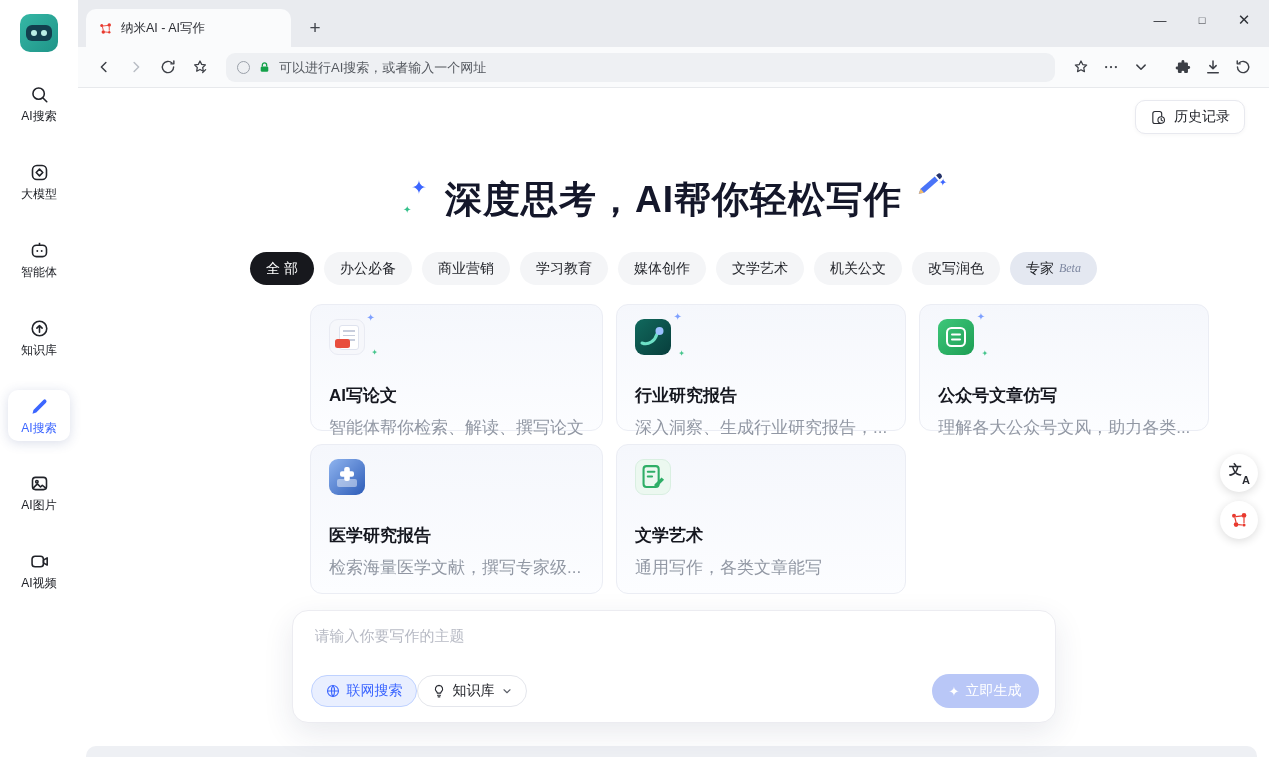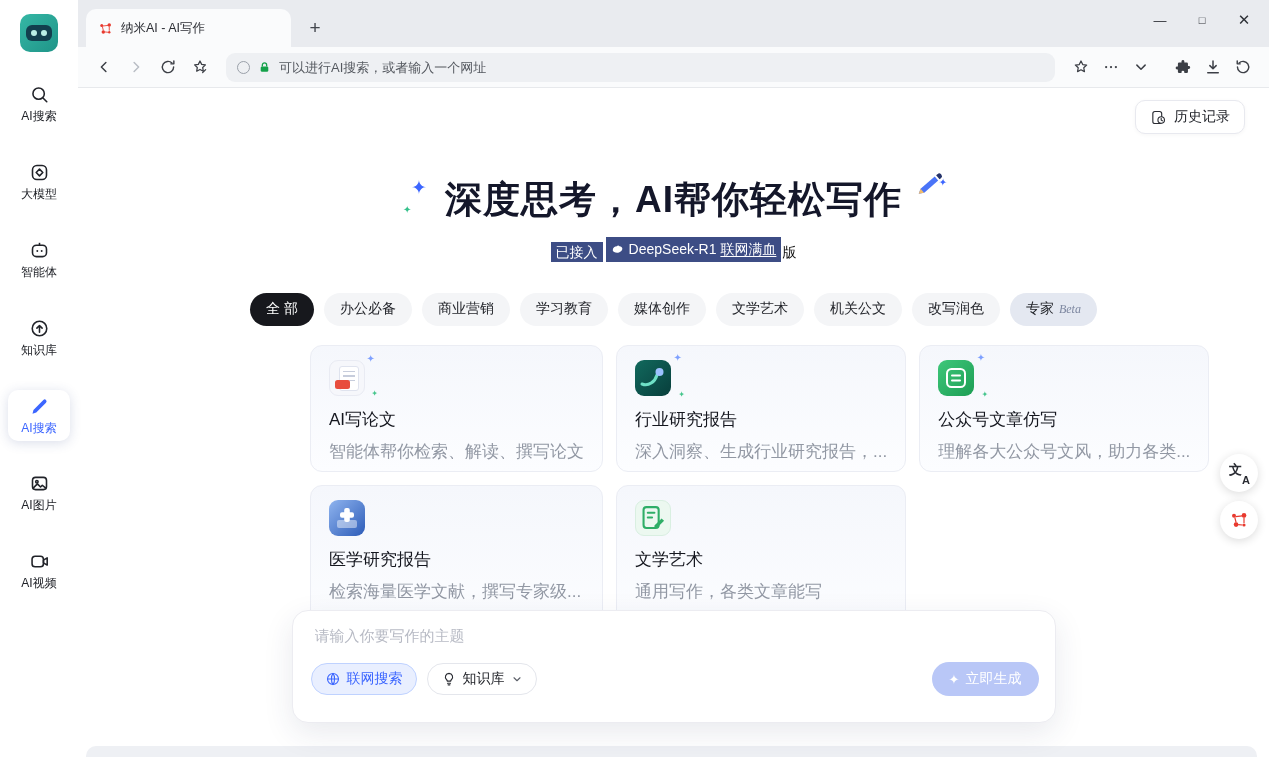--- a/index.html
+++ b/index.html
@@ -87,21 +87,21 @@
   .pill.expert { background:#e4e8f1; }
   .pill .beta { font-size:12px; font-style:italic; color:#7d87a0; font-family:"Liberation Serif","DejaVu Serif",serif; }
 
   .cards { width:727px; margin:19px auto 0; display:grid; grid-template-columns:repeat(3,1fr); gap:13px; }
   .card { border-radius:12px; border:1px solid #ebedf4; background:linear-gradient(180deg,#f5f7fc 0%,#fcfdff 100%);
     padding:14px 18px; position:relative; cursor:pointer; height:127px; }
   .card.tall { height:150px; }
   .cicon { width:36px; height:36px; border-radius:9px; position:relative; }
   .spark { position:absolute; font-size:10px; color:#7ea0ff; top:-8px; right:-11px; }
   .spark.g { color:#45c58c; font-size:8px; top:auto; bottom:-3px; right:-14px; }
-  .card-title { font-size:17px; font-weight:400; color:#15171f; margin-top:12px; }
+  .card-title { font-size:17px; font-weight:700; color:#15171f; margin-top:29px; }
   .card-desc { font-size:17px; color:#9298a4; margin-top:9px; white-space:nowrap; overflow:hidden; }
 
   
   .c-paper { background:#f6f7fb; border:1px solid #e9ebf3; }
   .c-paper .doc-sheet { position:absolute; left:9px; top:5px; width:20px; height:25px; background:#fff;
     border:1px solid #dfe3ee; border-radius:3px; }
   .c-paper .doc-lines { position:absolute; left:13px; top:10px; width:12px; height:11px;
     background:repeating-linear-gradient(#c7cddc 0 1.5px, transparent 1.5px 4.5px); }
   .c-paper .pdf-chip { position:absolute; left:5px; bottom:6px; width:15px; height:9px; background:#e84d3d; border-radius:2.5px; }
   .c-industry { background:linear-gradient(135deg,#11695d,#083e3c); }
@@ -110,21 +110,21 @@
   .c-general, .c-summary { background:#ecf8f0; border:1px solid #d9efe1; }
   .cicon > svg { width:100%; height:100%; }
 
   
   .composer { position:absolute; left:50%; transform:translateX(-50%); top:522px; width:764px; height:113px;
     background:#fff; border:1px solid #ececf1; border-radius:16px; z-index:4;
     box-shadow:0 10px 30px rgba(35,45,90,.10); }
   .composer textarea { position:absolute; left:22px; top:16px; right:22px; height:40px; border:none; outline:none;
     resize:none; font-size:15px; font-family:inherit; color:#2b2d33; background:transparent; }
   .composer textarea::placeholder { color:#b7bac4; opacity:1; }
-  .composer-tools { position:absolute; left:18px; right:16px; bottom:26px; display:flex; align-items:center; gap:10px; }
+  .composer-tools { position:absolute; left:18px; right:16px; bottom:14px; display:flex; align-items:center; }
   .tool-pill { height:32px; border-radius:16px; display:flex; align-items:center; gap:6px; padding:0 13px;
     font-size:14px; cursor:pointer; }
   .tool-pill.web { background:#e9efff; border:1px solid #bfd2ff; color:#3c66ff; }
   .tool-pill.kb { background:#fff; border:1px solid #e4e6ec; color:#23252b; }
   .tool-pill svg { width:16px; height:16px; }
   .tool-pill .chev { width:12px; height:12px; }
   .generate-btn { margin-left:auto; height:34px; border-radius:17px; border:none; background:#b9c7f7;
     color:#fff; font-size:14px; display:flex; align-items:center; gap:6px; padding:0 17px; cursor:pointer; font-family:inherit; }
   .generate-btn .gspark { font-size:13px; }
 
@@ -349,28 +349,20 @@
         <span class="deco-right">
           <span class="s3">✦</span>
           <svg viewBox="0 0 24 24" width="28" height="28">
               <path d="M3 21l1.2-4.4L15.6 5.3l3.2 3.2L7.6 19.8z" fill="#4a74f8"></path>
               <path d="M16.7 4.2l1.3-1.3a1.9 1.9 0 0 1 2.7 0l.5.5a1.9 1.9 0 0 1 0 2.7l-1.3 1.3z" fill="#25336b"></path>
               <path d="M3 21l1.2-4.4 3.2 3.2z" fill="#f2bd6b"></path>
             </svg>
         </span>
       </h1>
 
-      <div class="badge-row">
-        <span class="hl">已接入</span><span class="hl hl-model">
-            <svg viewBox="0 0 24 24" width="14" height="14" fill="#fff">
-              <path d="M3 12.5c0-4.5 3.6-7 7-7 .9-1.8 3.6-1.8 4.5 0 2.7 0 4.9 1.8 4.9 3.8 0 4.5-4.5 7.2-9 7.2-3.6 0-7.4-1-7.4-4z"></path>
-            </svg>
-            <span><span>DeepSeek-R1</span> <span class="hl-tail">联网满血</span></span>
-          </span><span class="badge-suffix">版</span>
-      </div>
     </div>
 
     <div class="categories">
       <button class="pill active">
           <span>全 部</span>
         </button>
       <button class="pill">
           <span>办公必备</span>
         </button>
       <button class="pill">

